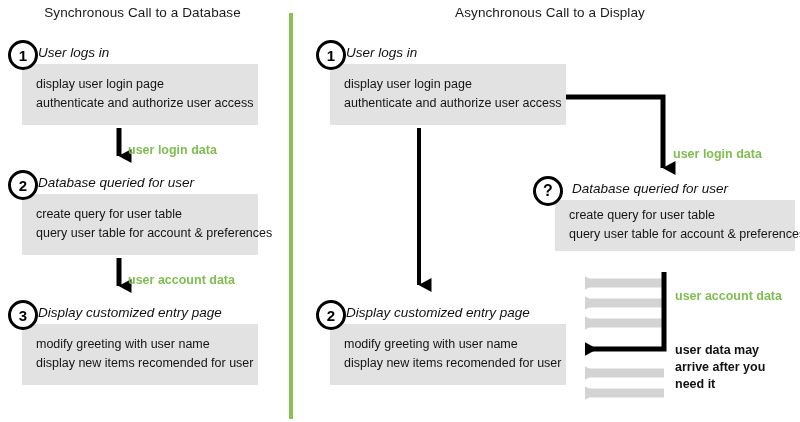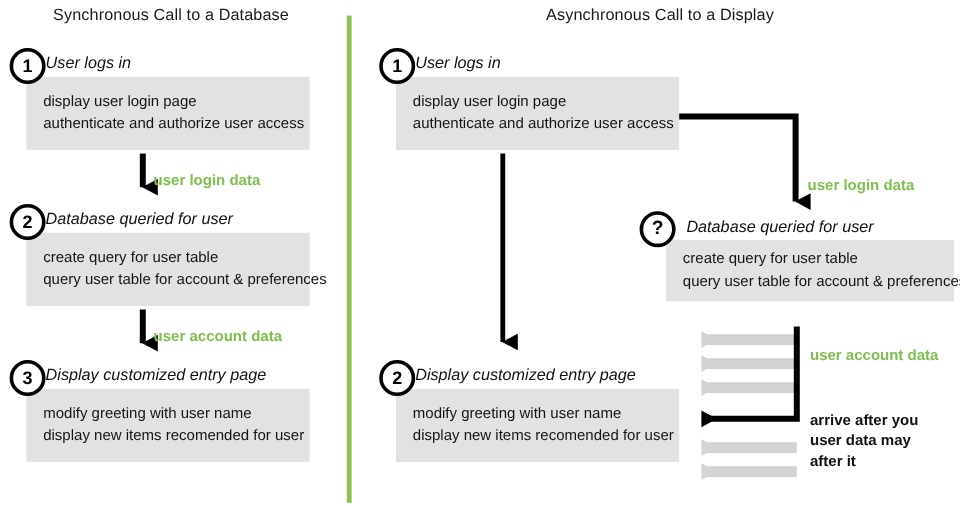--- a/index.html
+++ b/index.html
@@ -203,18 +203,18 @@
   <div class="abs green-label" style="left:675px; top:273px;">user account data</div>
 
   <div class="abs step-circle" style="left:316px; top:300px;">2</div>
   <div class="abs step-heading" style="left:346px; top:305px;">Display customized entry page</div>
   <div class="abs detail-box" style="left:330px; top:324px; width:236px; height:61px;">
     <div class="detail-line">modify greeting with user name</div>
     <div class="detail-line">display new items recomended for user</div>
   </div>
 
   <div class="abs note-text" style="left:675px; top:342px;">
+    <div>user data may</div>
     <div>arrive after you</div>
-    <div>user data may</div>
-    <div>after it</div>
+    <div>need it</div>
   </div>
 
 </div>
 
 </body></html>

